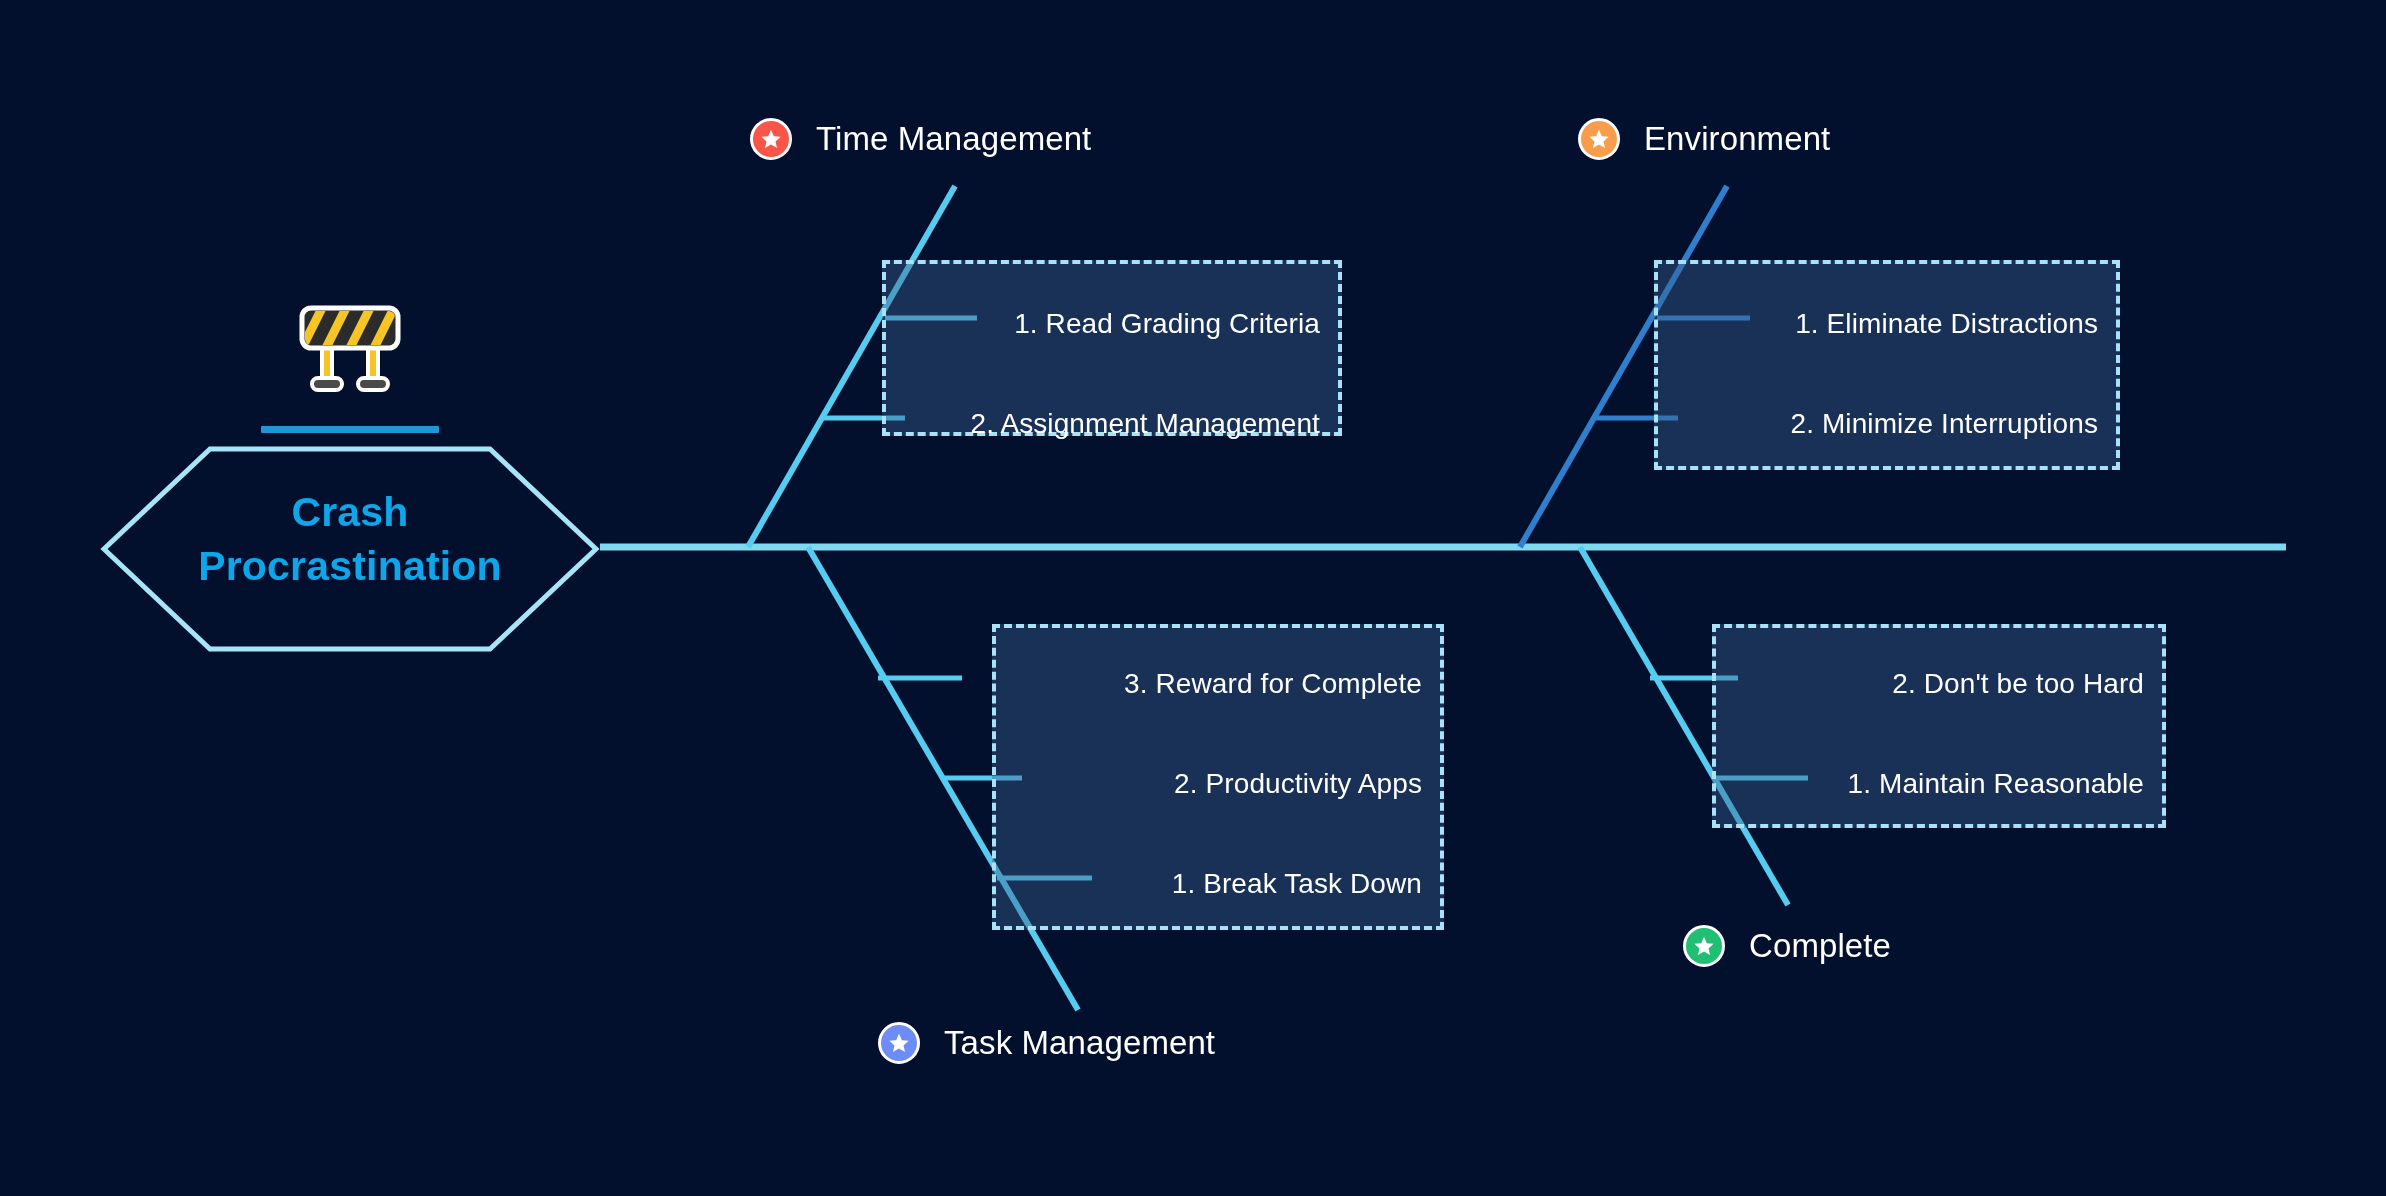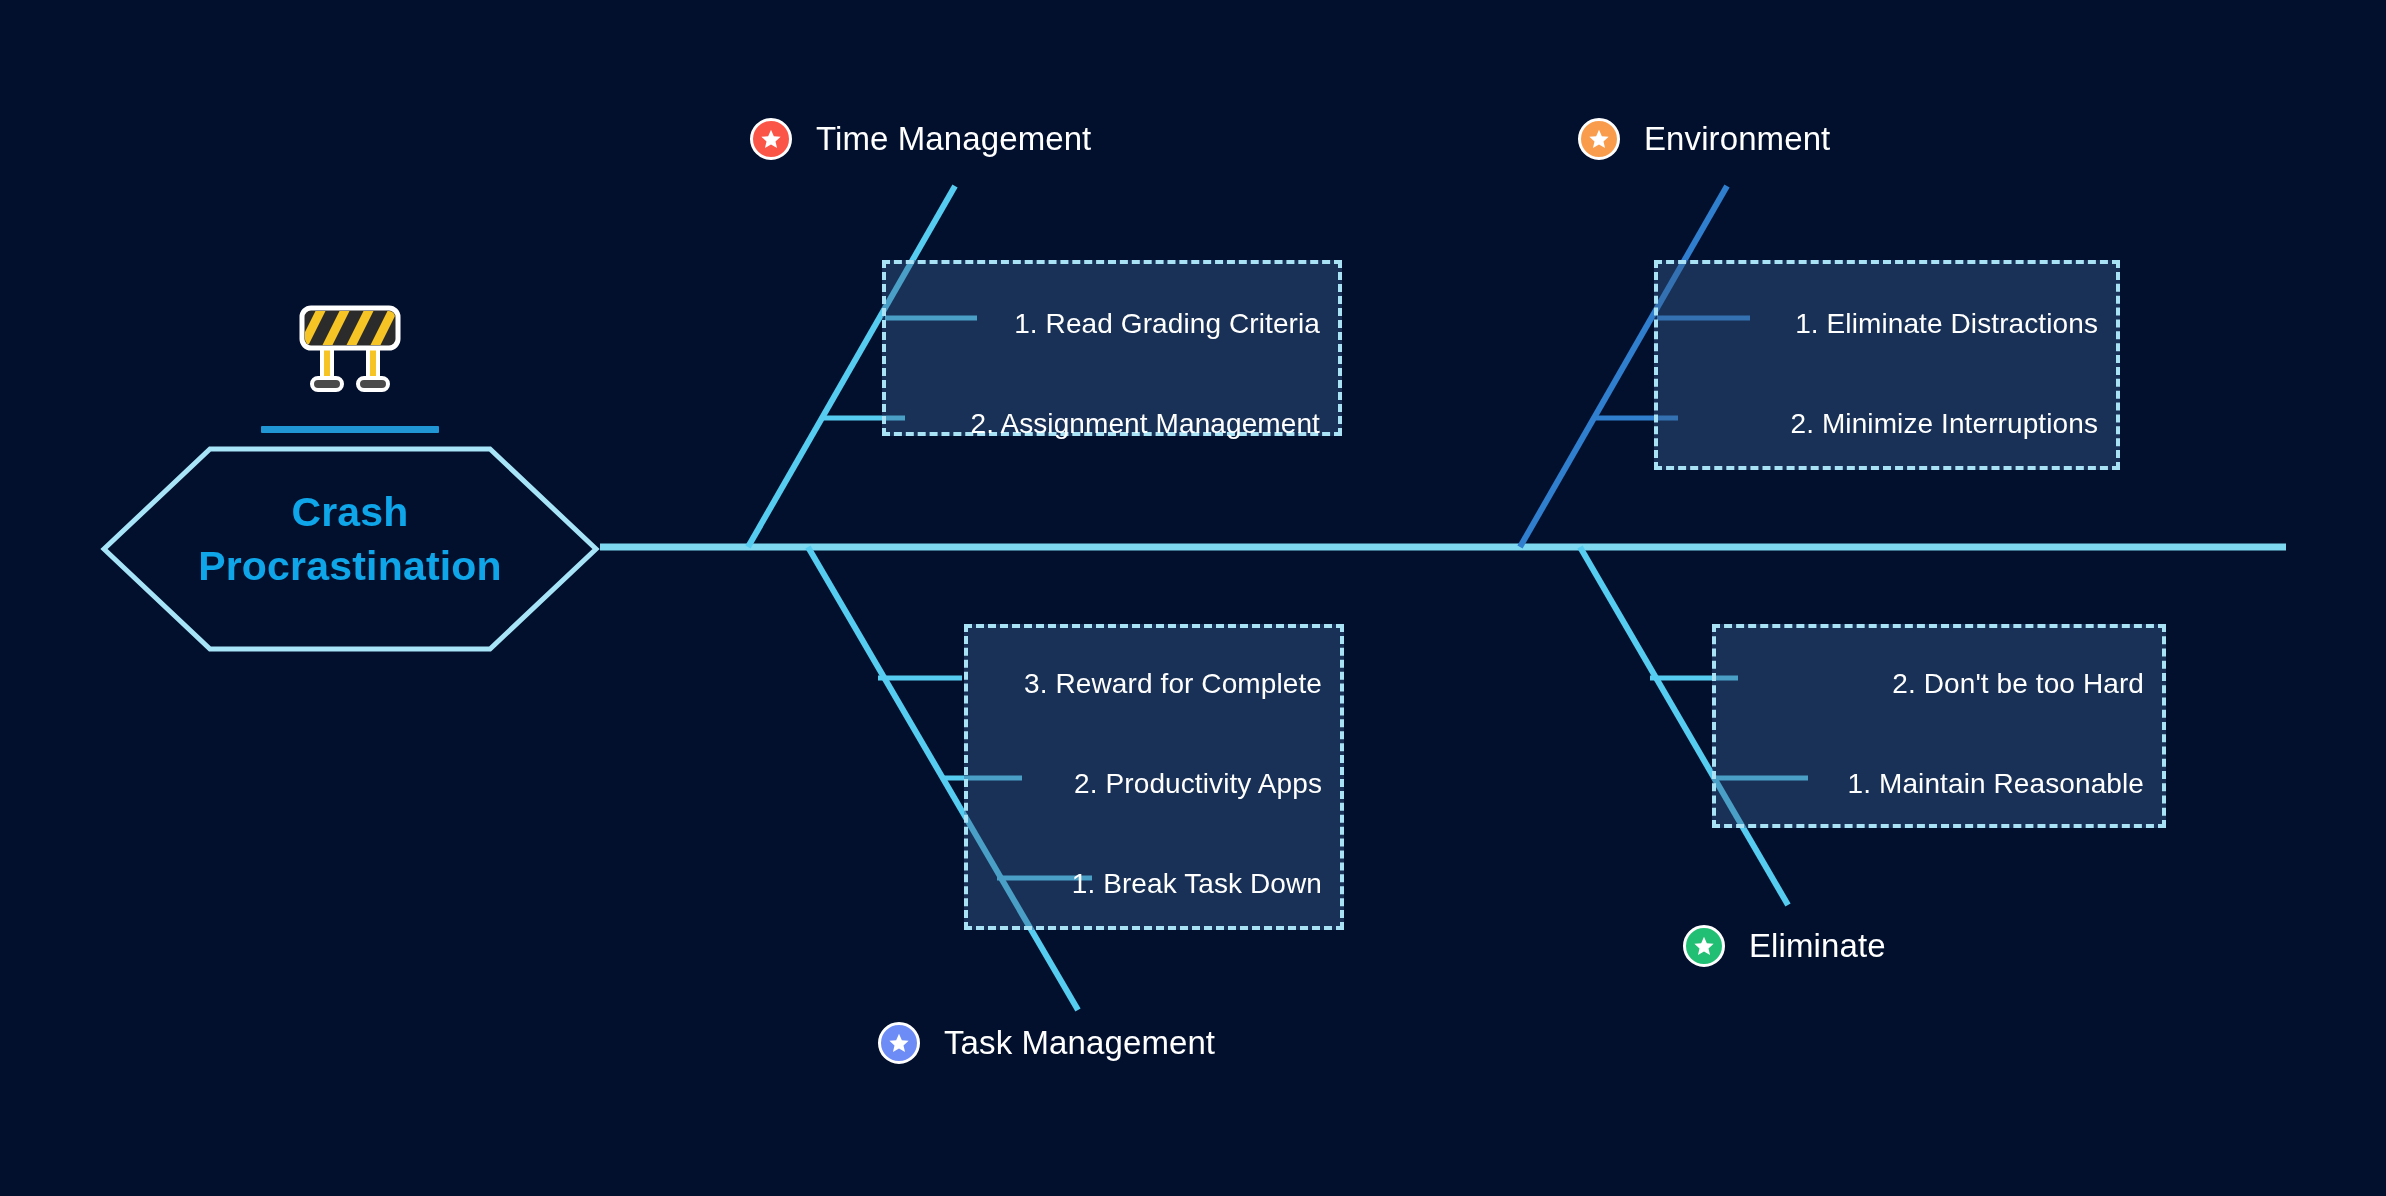--- a/index.html
+++ b/index.html
@@ -216,33 +216,33 @@
 
   <div class="cat-label" style="left:878px; top:1022px;">
     <span class="cat-badge" style="background:#6e8cf5;">
       <svg width="22" height="22" viewBox="0 0 24 24">
           <polygon fill="#ffffff" points="12,2 15.1,8.9 22.5,9.6 16.9,14.6 18.6,21.9 12,18 5.4,21.9 7.1,14.6 1.5,9.6 8.9,8.9"></polygon>
         </svg>
     </span>
     <span class="cat-text">Task Management</span>
   </div>
 
-  <div class="cause-box" style="left:964px; top:624px; width:380px; height:306px;">
+  <div class="cause-box" style="left:992px; top:624px; width:452px; height:306px;">
     <div class="cause-item" style="top:40px;">3. Reward for Complete</div>
     <div class="cause-item" style="top:140px;margin-left:48px;">2. Productivity Apps</div>
     <div class="cause-item" style="top:240px;">1. Break Task Down</div>
   </div>
 
   <div class="cat-label" style="left:1683px; top:925px;">
     <span class="cat-badge" style="background:#21bf73;">
       <svg width="22" height="22" viewBox="0 0 24 24">
           <polygon fill="#ffffff" points="12,2 15.1,8.9 22.5,9.6 16.9,14.6 18.6,21.9 12,18 5.4,21.9 7.1,14.6 1.5,9.6 8.9,8.9"></polygon>
         </svg>
     </span>
-    <span class="cat-text">Eliminate</span>
+    <span class="cat-text">Complete</span>
   </div>
 
   <div class="cause-box" style="left:1712px; top:624px; width:454px; height:204px;">
     <div class="cause-item" style="top:40px;">2. Don't be too Hard</div>
     <div class="cause-item" style="top:140px;">1. Maintain Reasonable</div>
   </div>
 
 </div>
 
 </body></html>

